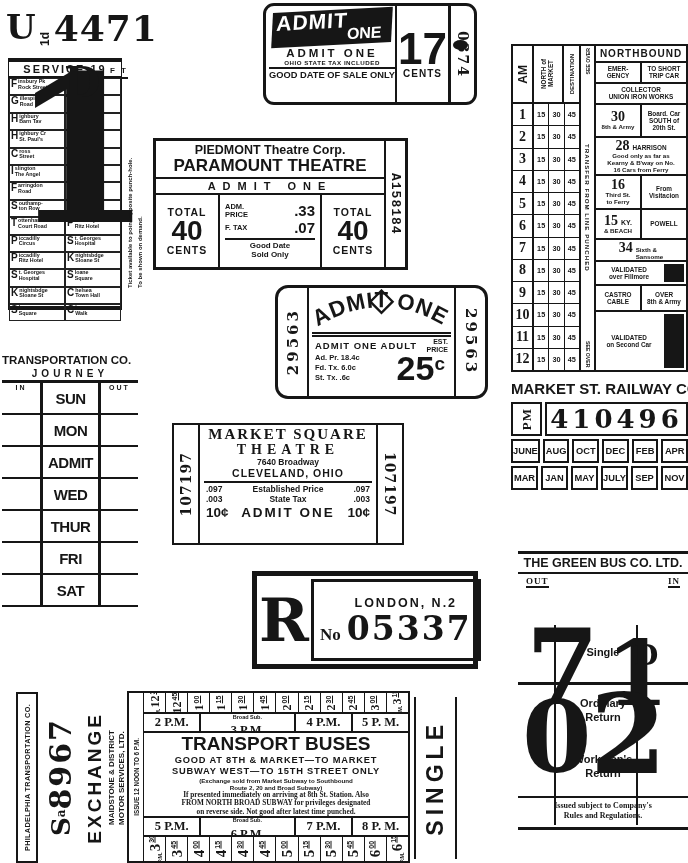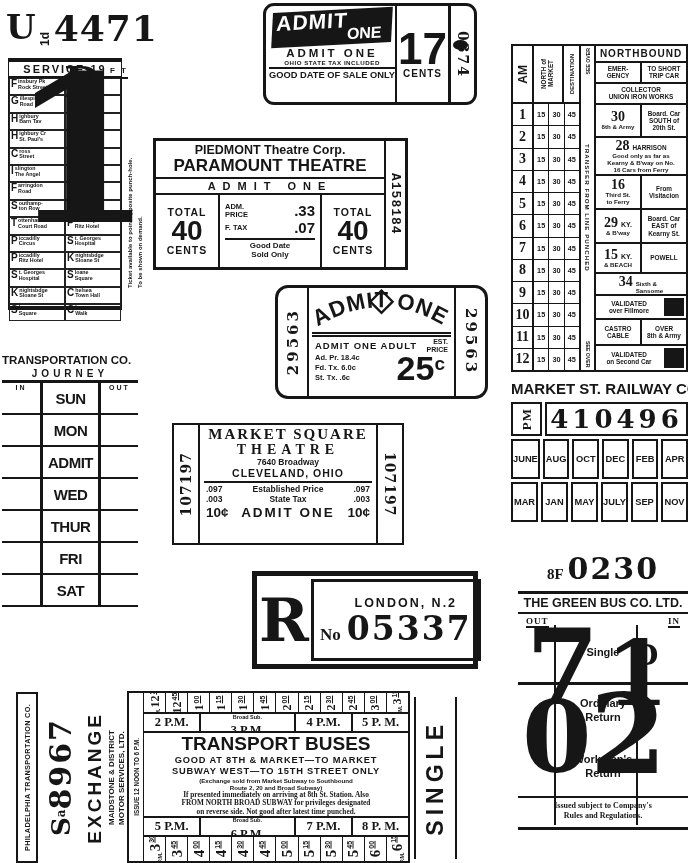--- a/index.html
+++ b/index.html
@@ -128,21 +128,21 @@
 .jday{width:55px;border-left:3px solid var(--ink);border-right:3px solid var(--ink);display:flex;align-items:center;justify-content:center;font-weight:bold;font-size:15px;letter-spacing:-0.5px;}
 .jout{flex:1;}
 
 
 #t-months{left:511px;top:402px;width:177px;height:90px;}
 .pmrow{display:flex;gap:3px;height:34px;}
 .pmcell{width:27px;border:2px solid var(--ink);display:flex;align-items:center;justify-content:center;}
 .pmcell span{font-family:"Liberation Serif",serif;font-weight:bold;font-size:13px;letter-spacing:1px;}
 .serialcell{flex:1;border:2px solid var(--ink);display:flex;align-items:center;justify-content:center;font-family:"DejaVu Serif",serif;font-weight:bold;font-size:26px;letter-spacing:4px;}
 .mrow{display:flex;gap:3px;margin-top:3px;}
-.mcell{flex:1;border:2px solid var(--ink);text-align:center;font-weight:bold;font-size:9.3px;padding:13px 0;}
+.mcell{flex:1;border:2px solid var(--ink);text-align:center;font-weight:bold;font-size:9.3px;padding:5px 0;}
 
 
 #t-market{left:172px;top:423px;width:228px;height:118px;border:2px solid var(--ink);display:flex;}
 .ms-stub{width:24px;display:flex;align-items:center;justify-content:center;}
 .ms-stub.l{border-right:2px solid var(--ink);}
 .ms-stub.r{border-left:2px solid var(--ink);}
 .ms-stub span{font-family:"DejaVu Serif",serif;font-weight:bold;font-size:14px;letter-spacing:1px;}
 .ms-c{flex:1;display:flex;flex-direction:column;text-align:center;padding:2px 4px;}
 .ms-n1{font-family:"Liberation Serif",serif;font-weight:bold;font-size:15px;letter-spacing:2px;line-height:1.05;}
 .ms-n2{font-family:"Liberation Serif",serif;font-weight:bold;font-size:14px;letter-spacing:5px;line-height:1.05;}
@@ -481,32 +481,20 @@
       </div>
       <div class="nb-block" style="height:32px">
         <div class="nb-cell brd">
           <span class="nb-num">16</span>
           <span class="nb-sub pre">Third St.
 to Ferry</span>
         </div>
         <div class="nb-cell pre">From
 Visitacion</div>
       </div>
-      <div class="nb-block" style="height:32px">
-        <div class="nb-cell brd">
-          <div class="nb-inline">
-              <span class="nb-num">29</span>
-              <span class="nb-ky">KY.</span>
-            </div>
-          <span class="nb-sub">&amp; B'way</span>
-        </div>
-        <div class="nb-cell pre">Board. Car
-EAST of
-Kearny St.</div>
-      </div>
       <div class="nb-block" style="height:28px">
         <div class="nb-cell brd">
           <div class="nb-inline">
               <span class="nb-num">15</span>
               <span class="nb-ky">KY.</span>
             </div>
           <span class="nb-sub">&amp; BEACH</span>
         </div>
         <div class="nb-cell">POWELL</div>
       </div>
@@ -713,24 +701,20 @@
   <div class="rl-box">
     <div class="rl-city">LONDON, N.2</div>
     <div class="rl-no">
       <span class="rl-nolbl">No</span>
       <span class="rl-serial">05337</span>
     </div>
   </div>
 </section>
 
 <section class="tk" id="t-greenbus">
-  <div class="gb-srow">
-    <span class="gb-pre">8F</span>
-    <span class="gb-num">0230</span>
-  </div>
   <div class="gb-hr3"></div>
   <div class="gb-co">THE GREEN BUS CO. LTD.</div>
   <div class="gb-hr2"></div>
   <div class="gb-outin">
     <span>OUT</span>
     <span>IN</span>
   </div>
   <div class="gb-abs" id="gb-single">Single</div>
   <div id="gb-hrA"></div>
   <div class="gb-abs" id="gb-ord">Ordinary

